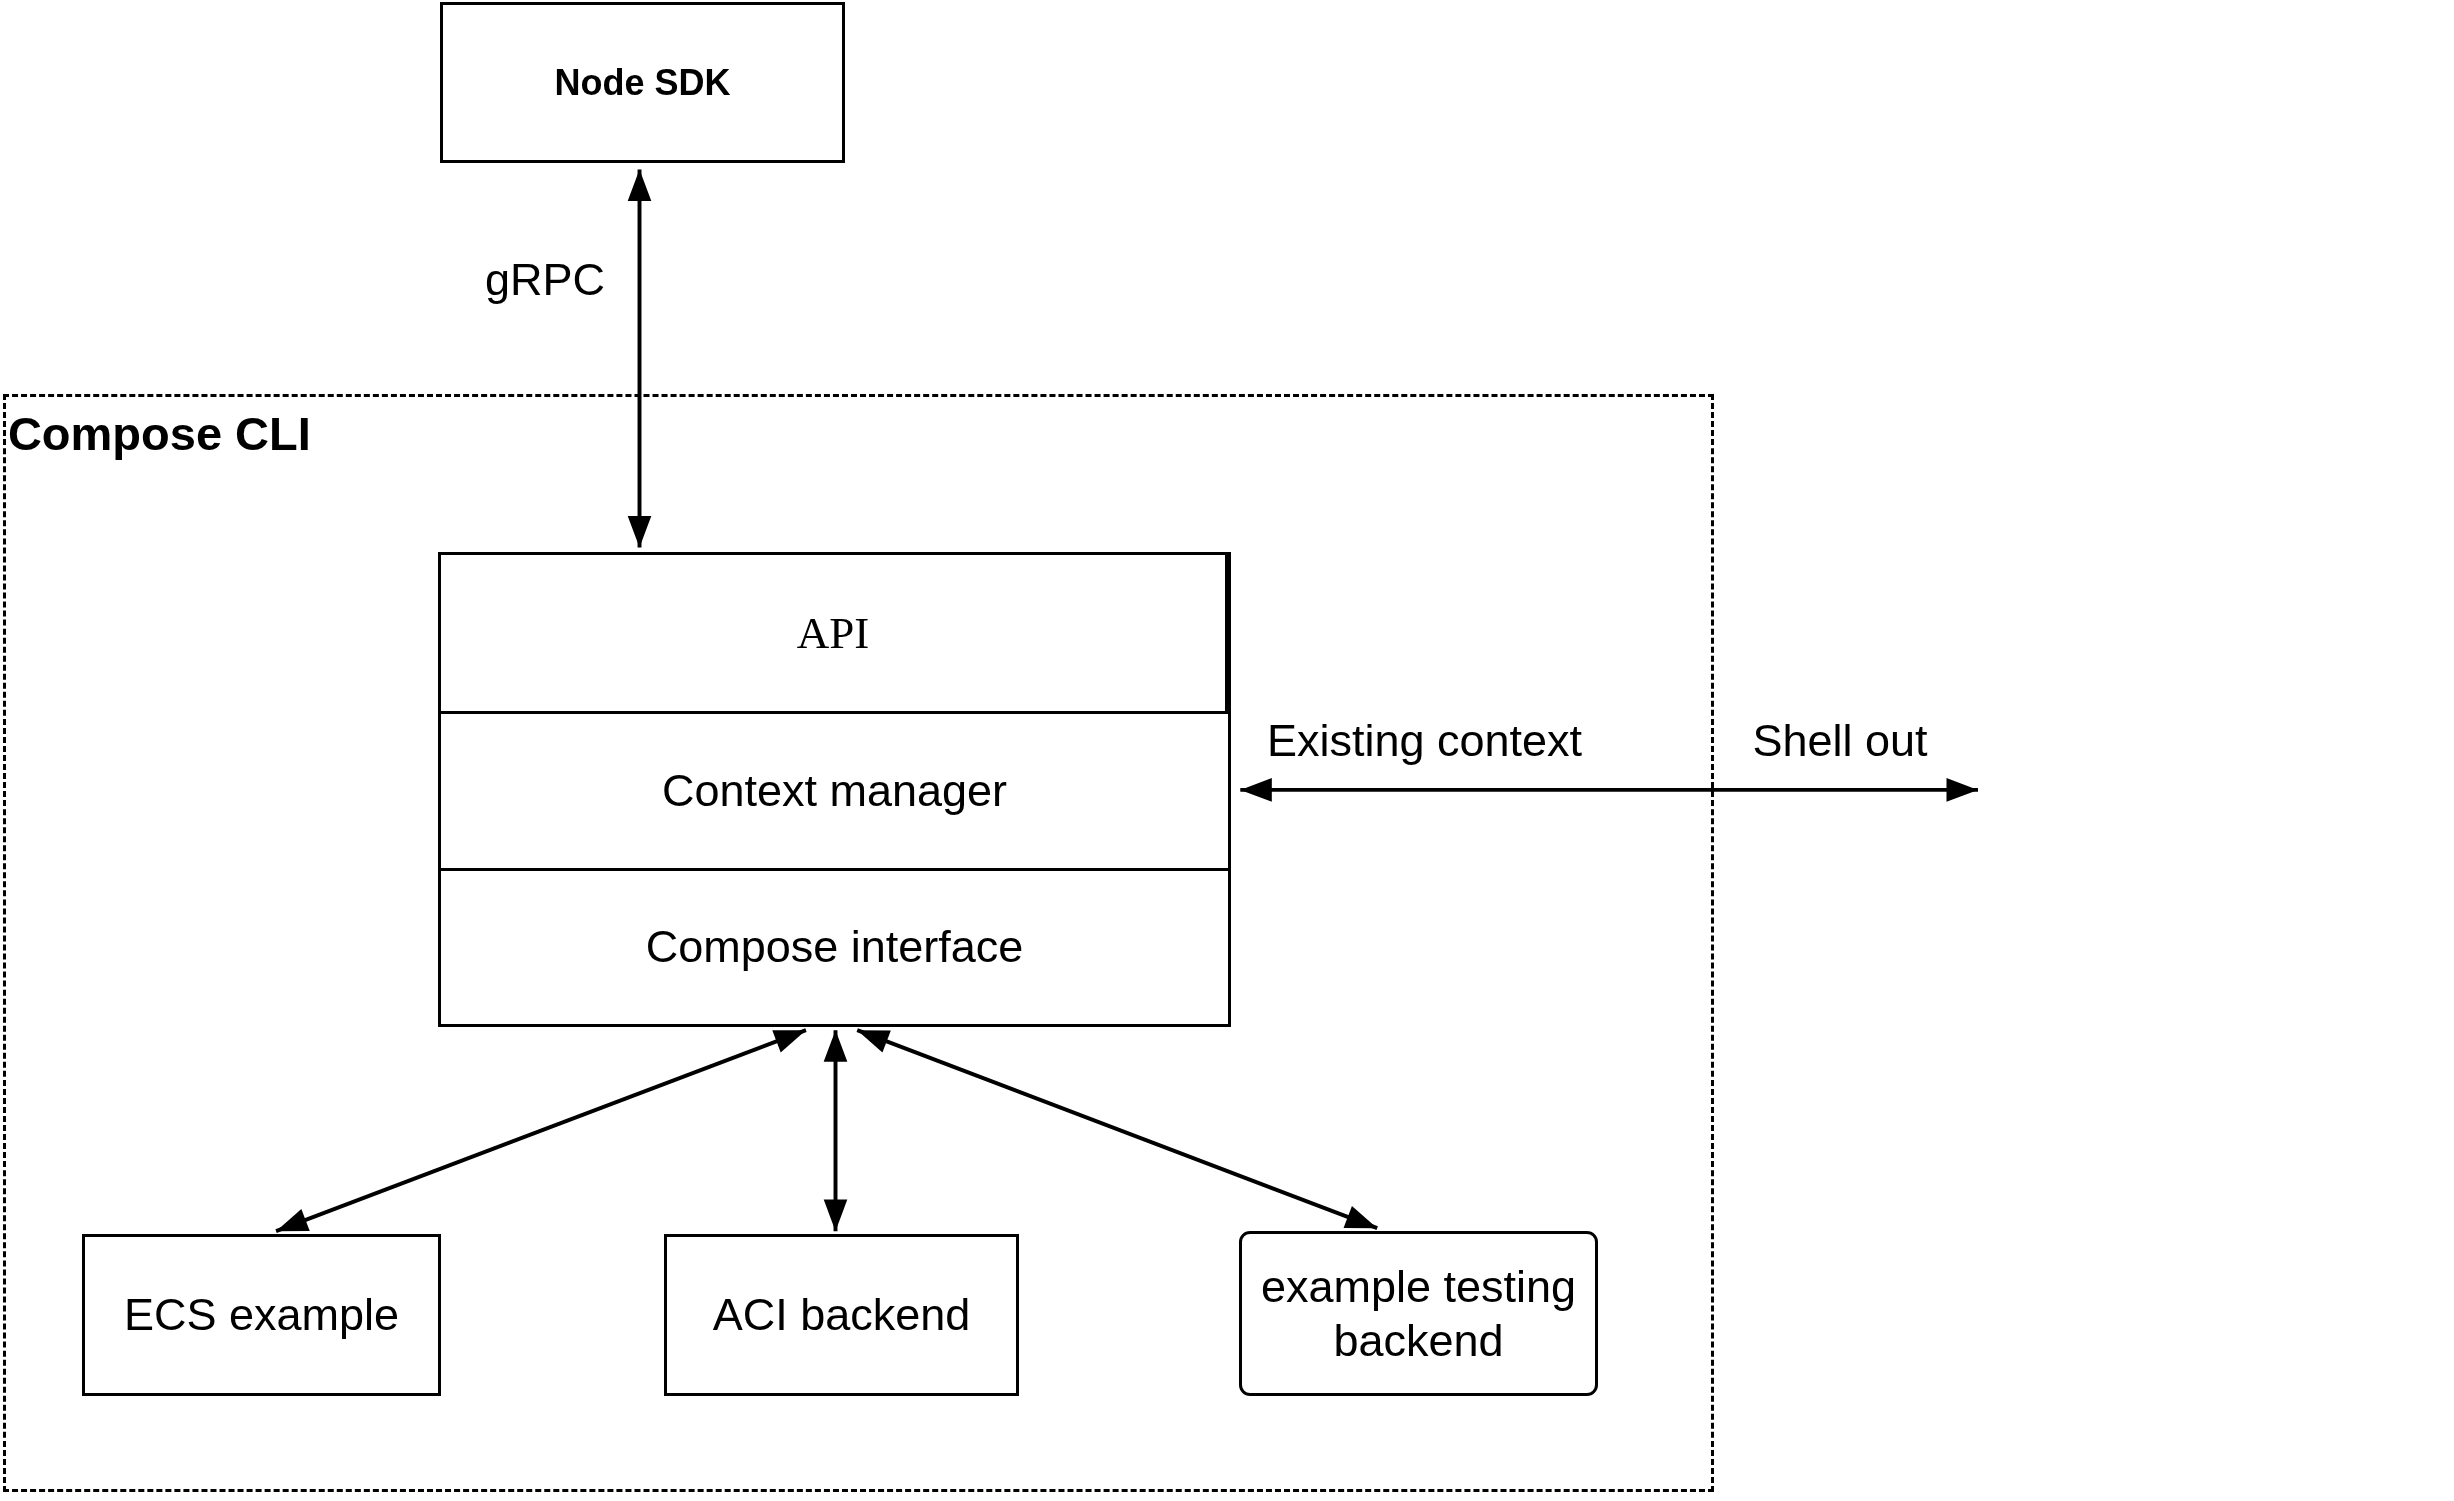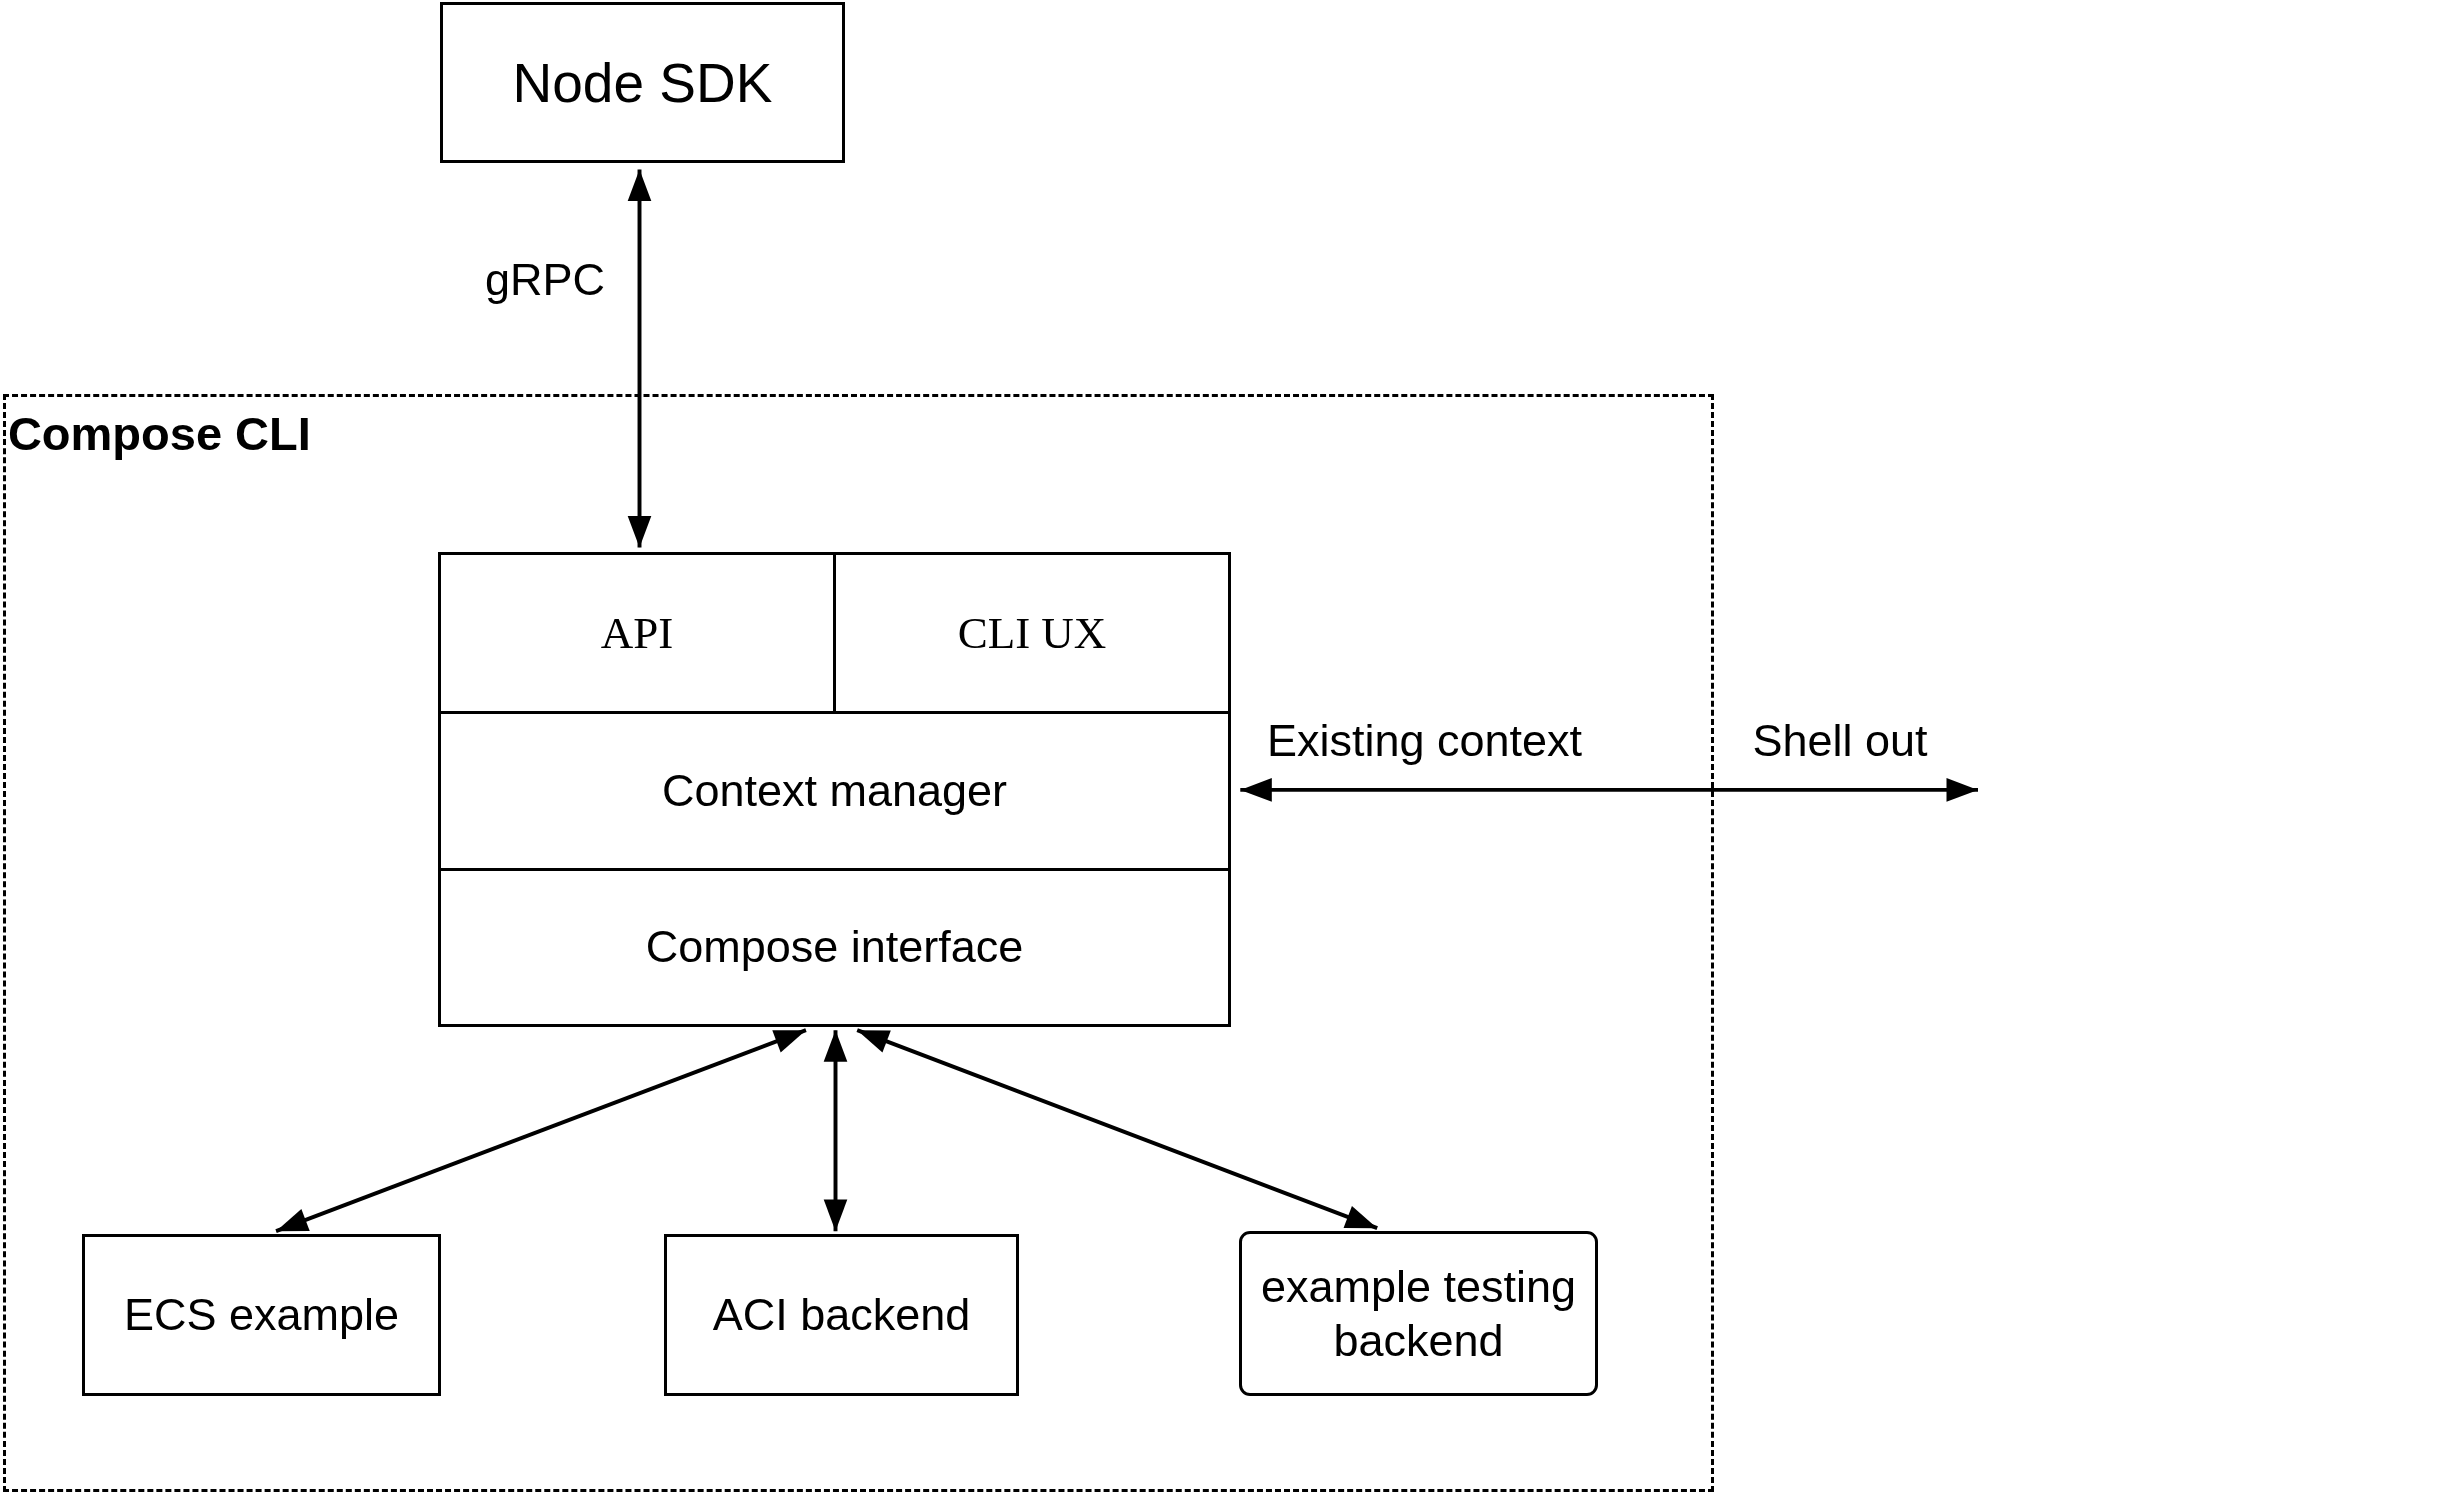--- a/index.html
+++ b/index.html
@@ -21,21 +21,21 @@
     box-sizing: border-box;
     background: #ffffff;
     border: 3.9px solid #000000;
     display: flex;
     align-items: center;
     justify-content: center;
     text-align: center;
     font-size: 45px;
     line-height: 1.2;
   }
-  .box.bold { font-weight: normal; font-size: 55px; }
+  .box.bold { font-weight: bold; font-size: 36px; }
 
   .node-sdk   { left: 440px;  top: 2px;    width: 405px; height: 161px; }
   .existing-cli{ left: 1982px; top: 672px;  width: 458px; height: 236px; }
   .ecs        { left: 82px;   top: 1234px; width: 359px; height: 162px; }
   .aci        { left: 664px;  top: 1234px; width: 355px; height: 162px; }
   .example    { left: 1239px; top: 1231px; width: 359px; height: 165px; padding: 0 13.8px; border-radius: 11px; }
 
   
   .group {
     position: absolute;
@@ -114,23 +114,20 @@
 
   <div class="box bold node-sdk">
     <span>Node SDK</span>
   </div>
 
   <div class="stack">
     <div class="row-top">
       <div class="cell api">
         <span>API</span>
       </div>
-      <div class="cell">
-        <span>CLI UX</span>
-      </div>
     </div>
     <div class="row">
       <span>Context manager</span>
     </div>
     <div class="row">
       <span>Compose interface</span>
     </div>
   </div>
 
 

